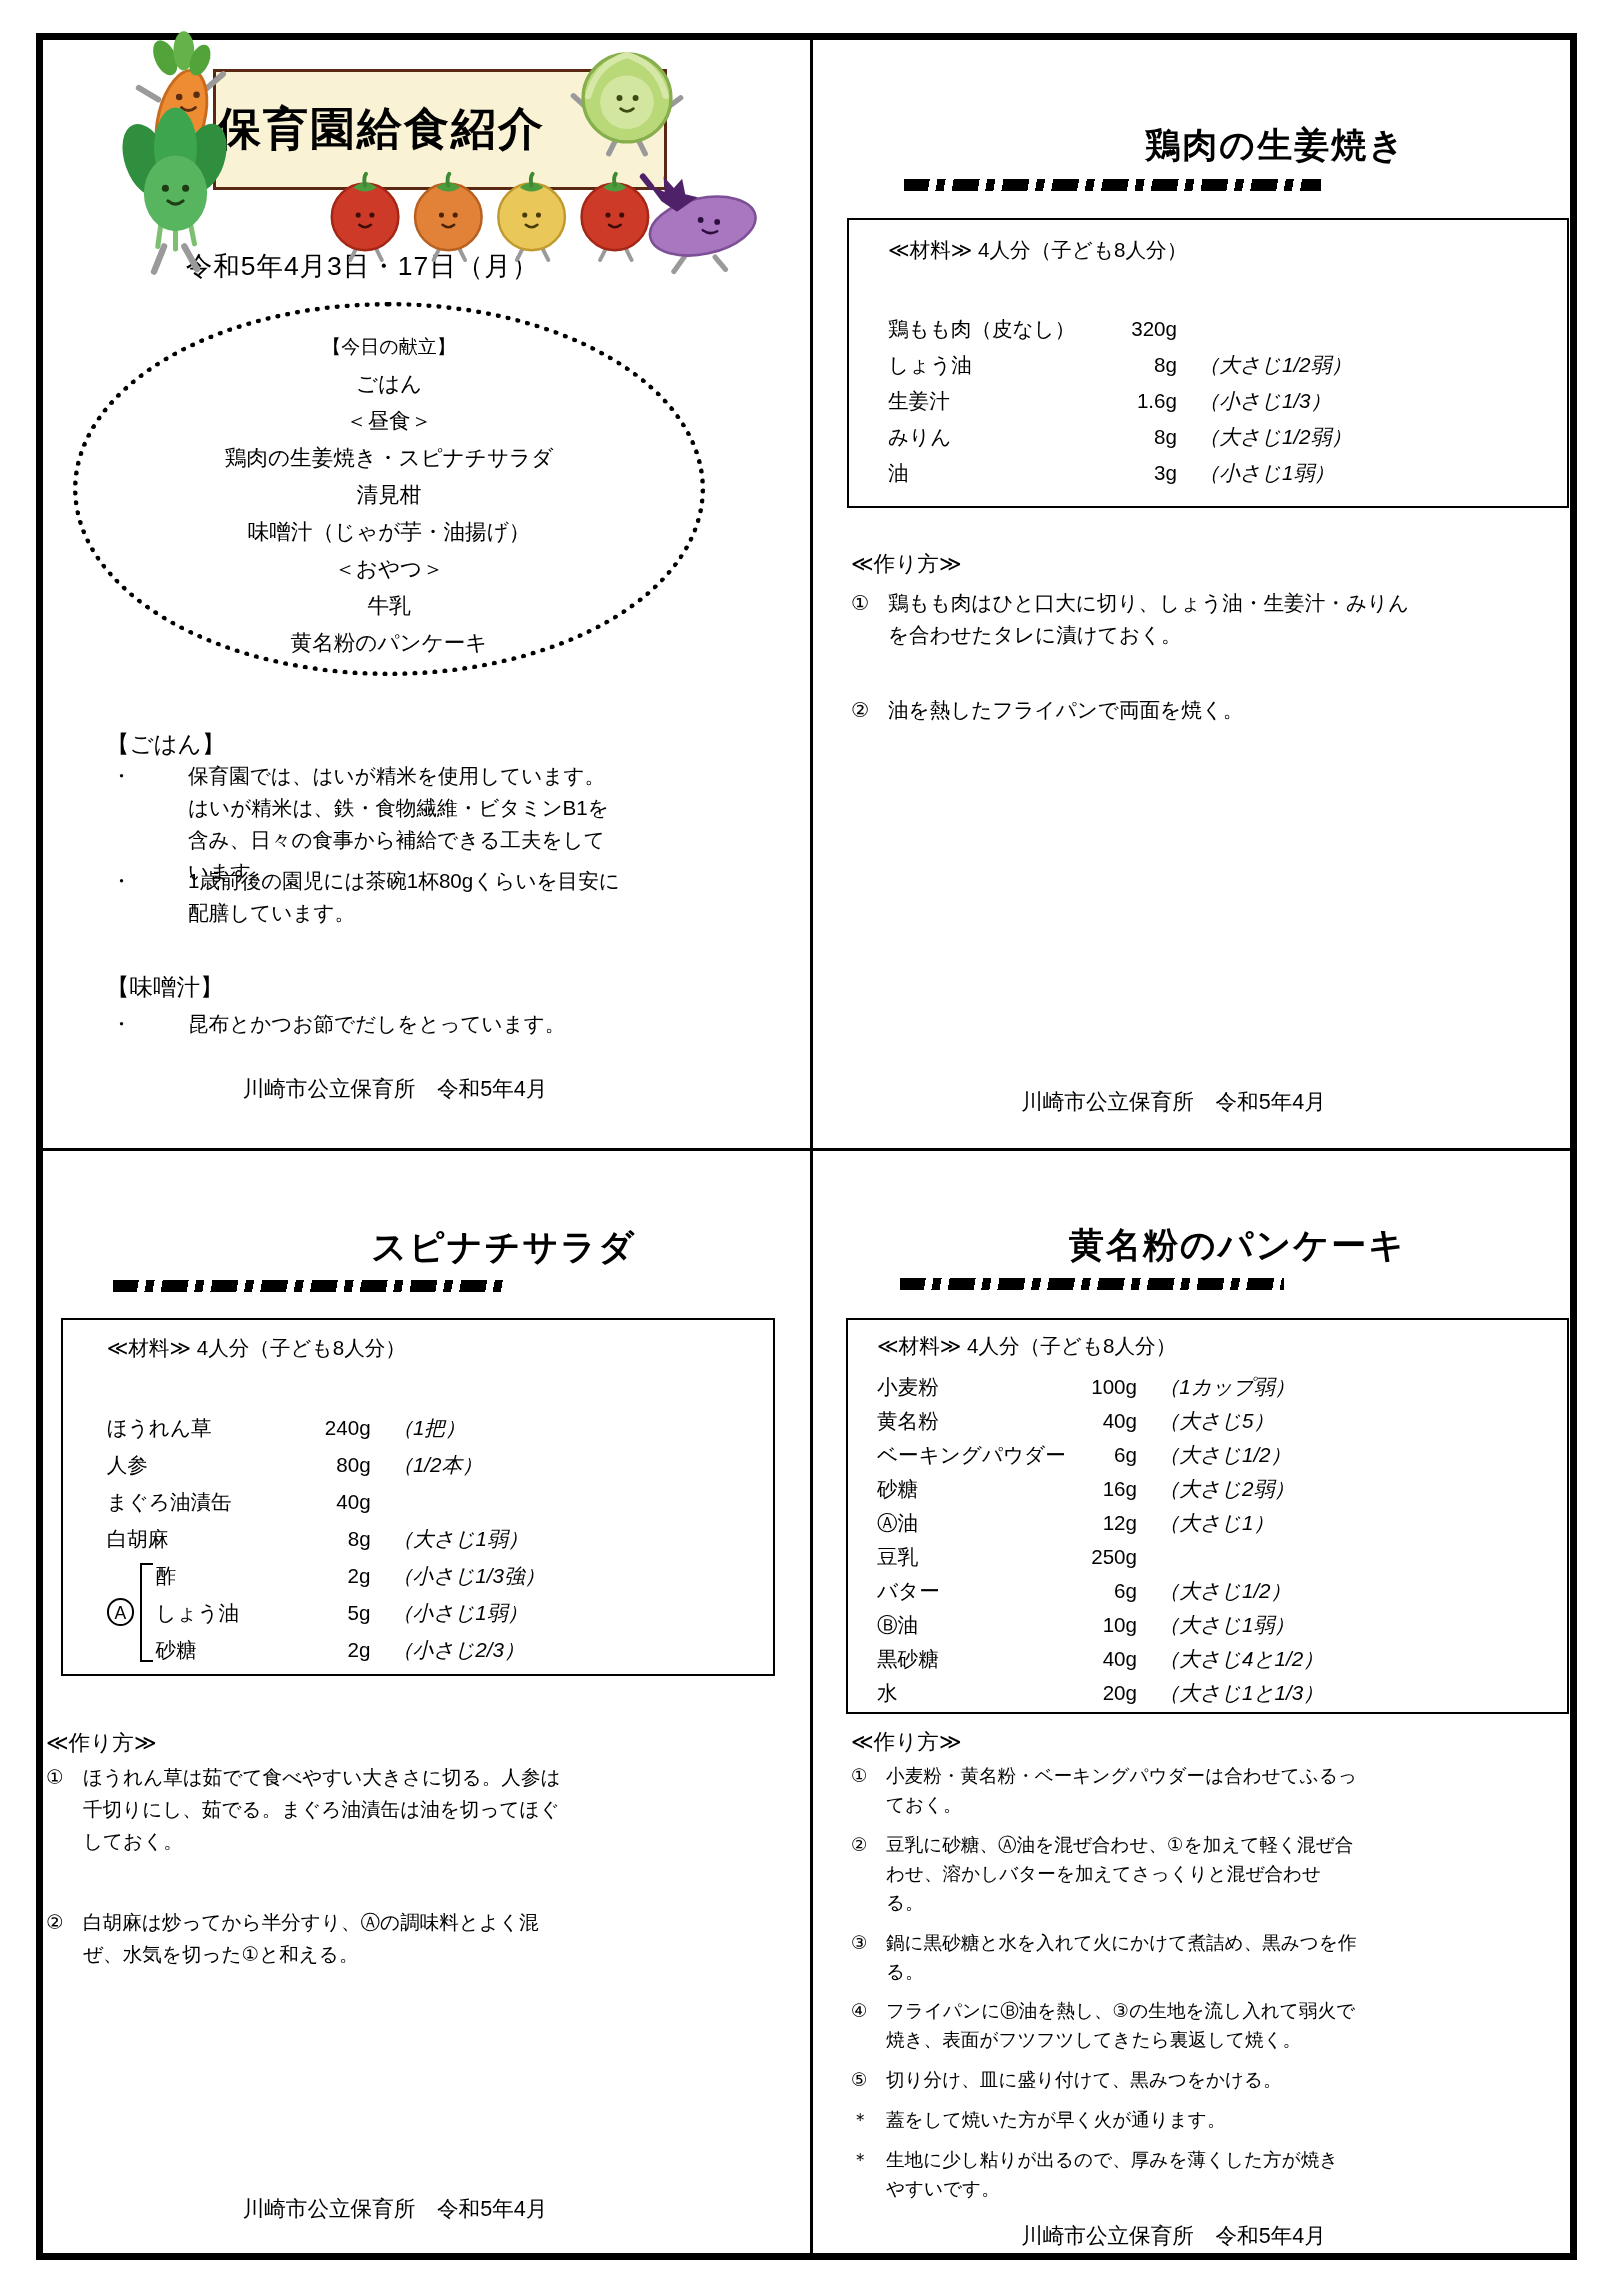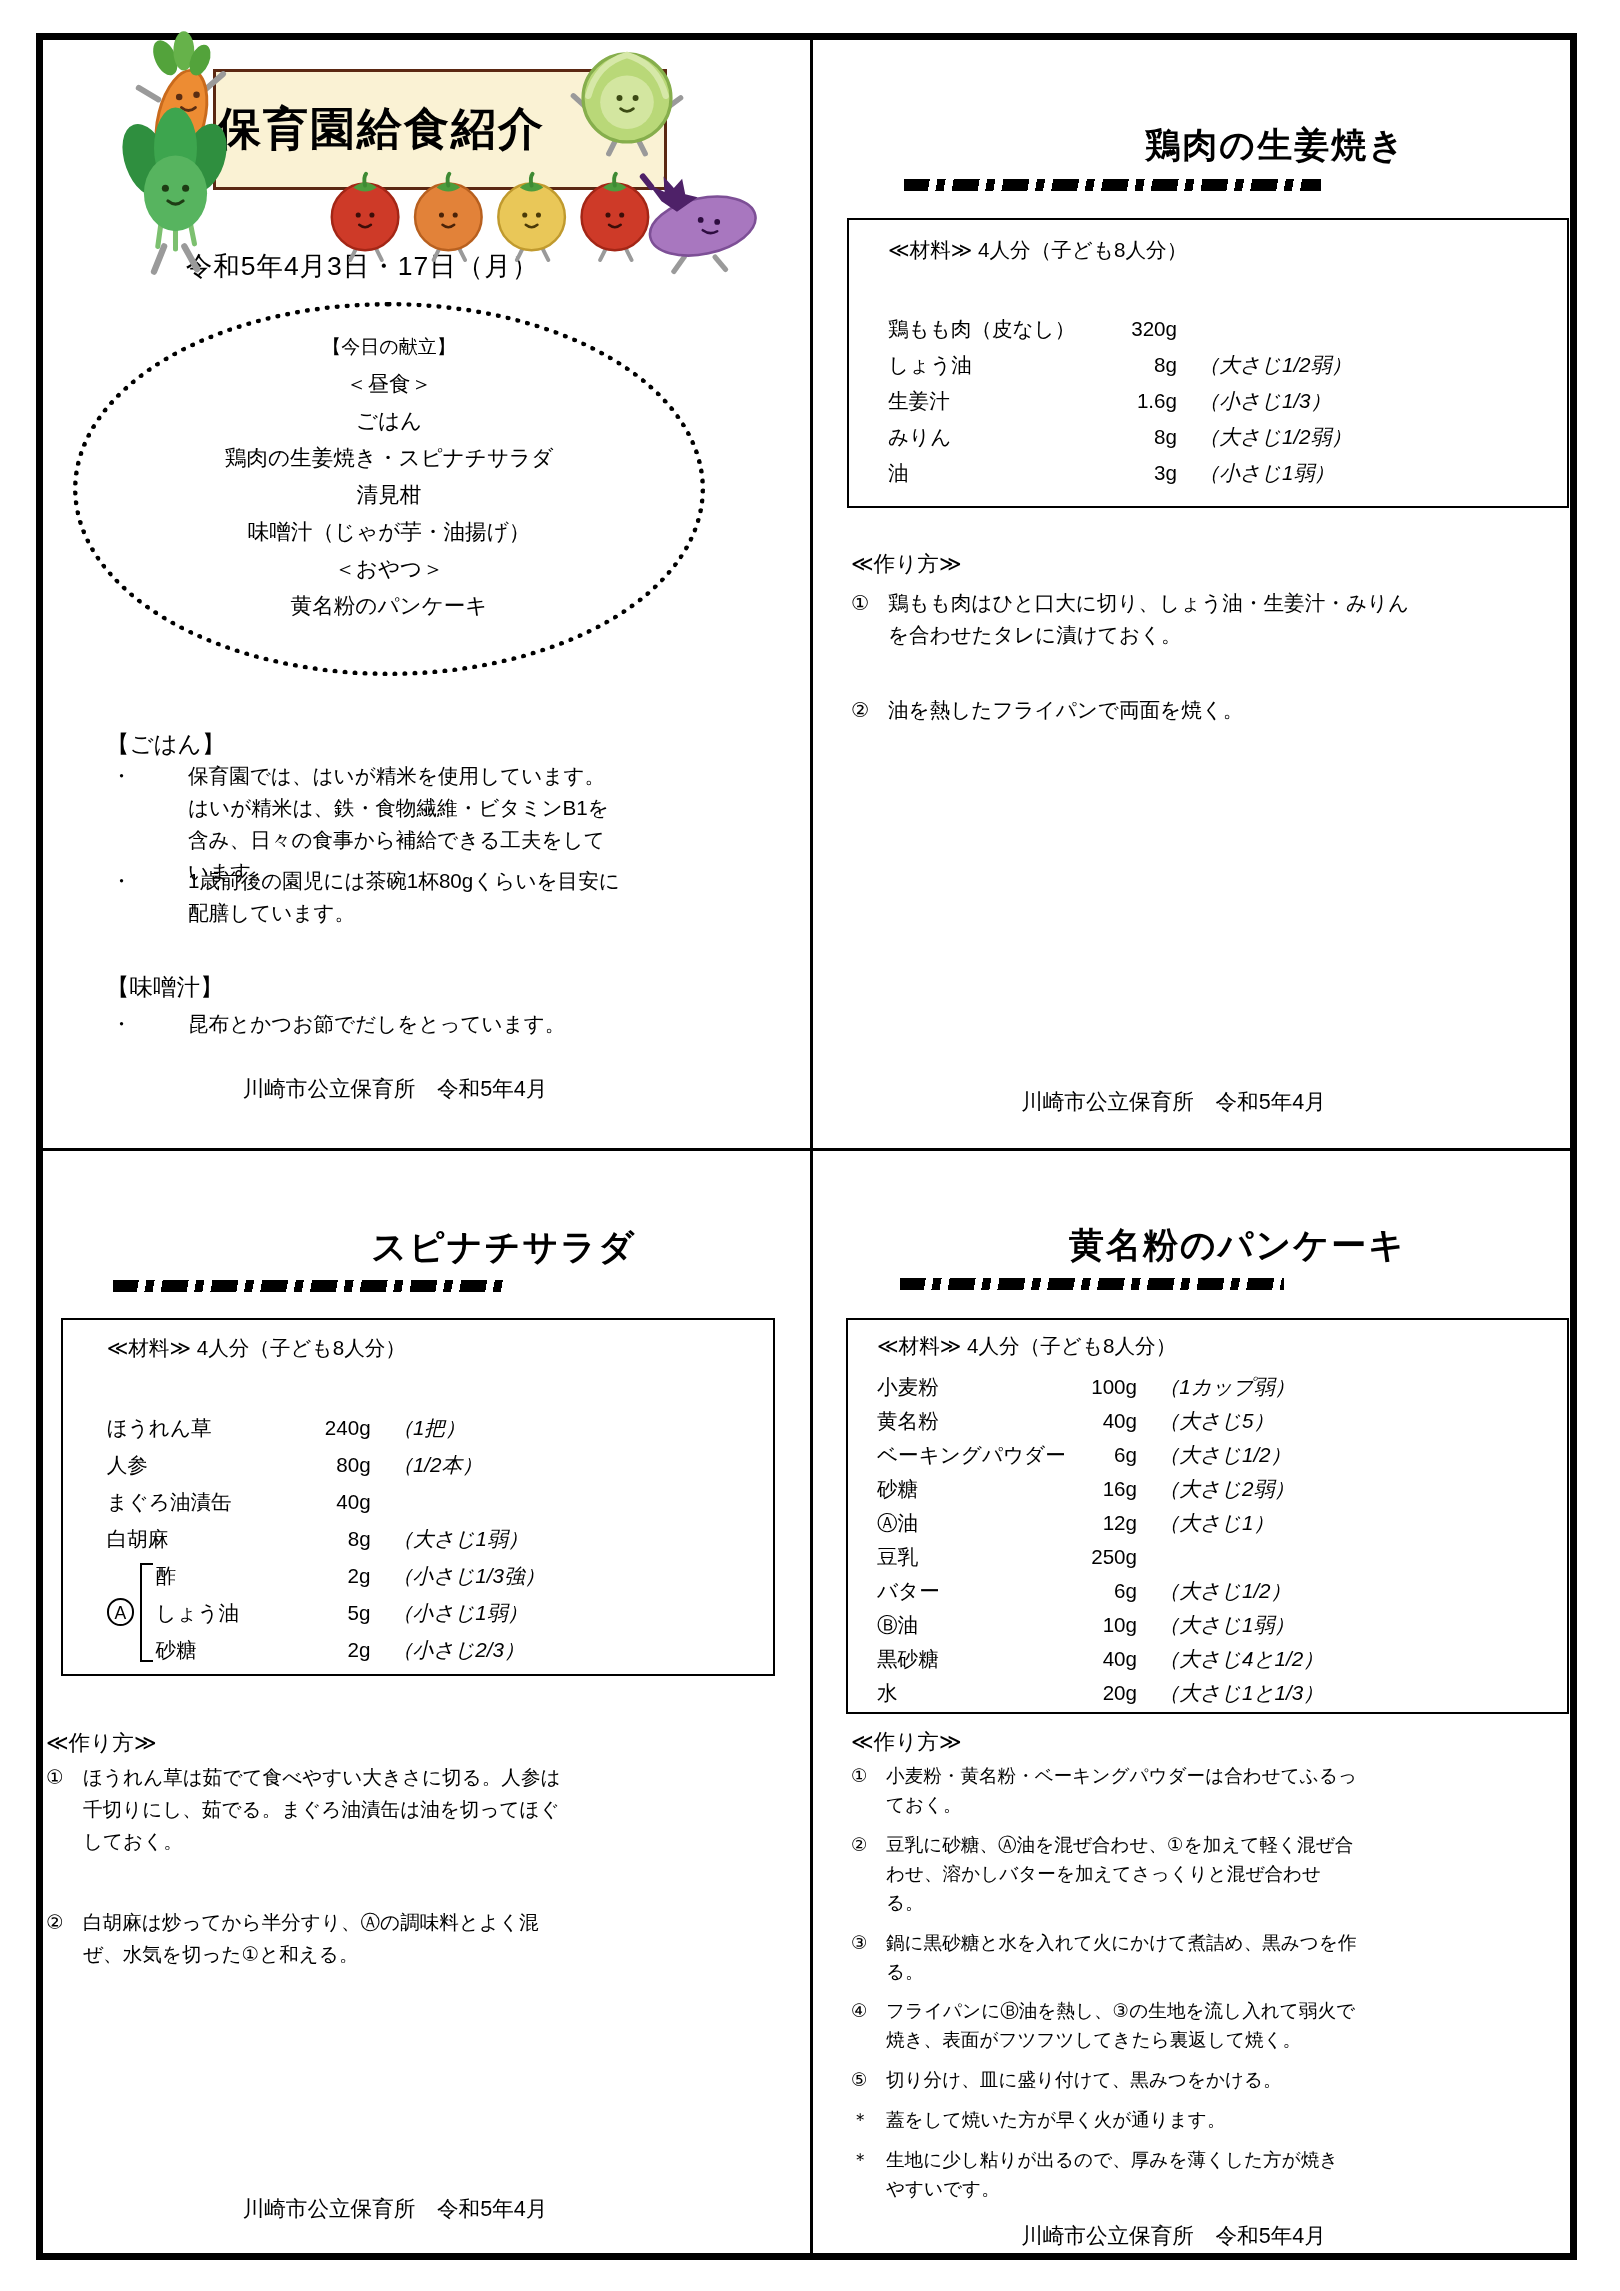--- a/index.html
+++ b/index.html
@@ -203,26 +203,27 @@
           <path d="M294 64 q6 5 12 0" stroke="#3c0d08" stroke-width="2.5" fill="none"></path>
         </g>
       </g>
     </svg>
 
     <div class="date">令和5年4月3日・17日（月）</div>
 
     <div class="oval"></div>
     <div class="menu">
       <div class="menu-head">【今日の献立】</div>
+      <div class="menu-item">ごはん</div>
       <div class="menu-item">＜昼食＞</div>
-      <div class="menu-item">ごはん</div>
       <div class="menu-item">鶏肉の生姜焼き・スピナチサラダ</div>
       <div class="menu-item">清見柑</div>
       <div class="menu-item">味噌汁（じゃが芋・油揚げ）</div>
       <div class="menu-item">＜おやつ＞</div>
+      <div class="menu-item">牛乳</div>
       <div class="menu-item">黄名粉のパンケーキ</div>
     </div>
 
     <div class="note-head nh-rice">【ごはん】</div>
     <div class="bullet b-rice1">
       <span class="dot">・</span>
       <span class="txt">保育園では、はいが精米を使用しています。はいが精米は、鉄・食物繊維・ビタミンB1を含み、日々の食事から補給できる工夫をしています。</span>
     </div>
     <div class="bullet b-rice2">
       <span class="dot">・</span>

